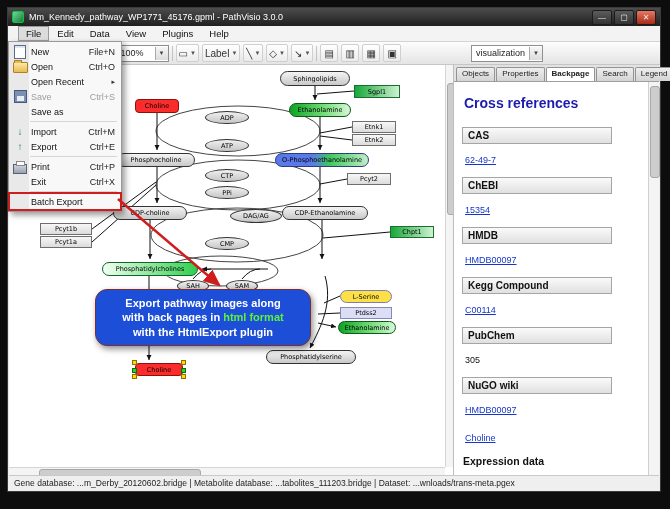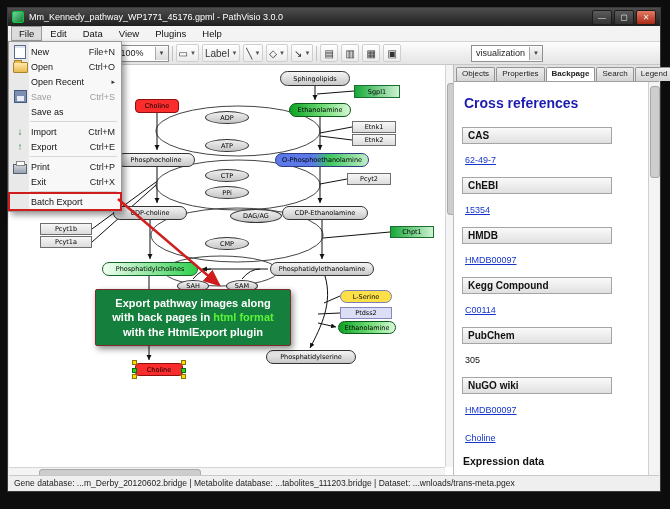--- a/index.html
+++ b/index.html
@@ -8,21 +8,21 @@
 
   
   .window{position:absolute;left:7px;top:7px;width:654px;height:485px;background:#ececec;border:1px solid #3a3a3a;box-sizing:border-box;}
   .titlebar{position:absolute;left:0;top:0;right:0;height:18px;background:linear-gradient(#4d4d4d,#1f1f1f);display:flex;align-items:center;padding:0 4px;color:#fff;font-size:9px;box-sizing:border-box;}
   .title-icon{width:10px;height:10px;border-radius:2px;background:linear-gradient(135deg,#6fd7a0,#1c7a3a);border:1px solid #0c3;margin-right:5px;flex:0 0 auto;}
   .title-text{white-space:nowrap;overflow:hidden;}
   .win-controls{margin-left:auto;display:flex;gap:2px;}
   .win-btn{width:18px;height:13px;font-size:8px;line-height:13px;text-align:center;color:#eee;background:linear-gradient(#5c5c5c,#333);border:1px solid #1c1c1c;border-radius:2px;}
   .win-btn.close{background:linear-gradient(#e57a62,#a92917);}
 
-  .menubar{position:absolute;left:0;top:18px;right:0;height:16px;background:#f3f3f3;border-bottom:1px solid #d3d3d3;display:flex;align-items:center;font-size:9.5px;color:#111;padding-left:3px;box-sizing:border-box;}
+  .menubar{position:absolute;left:0;top:18px;right:0;height:16px;background:#f3f3f3;border-bottom:1px solid #d3d3d3;display:flex;align-items:center;font-size:9.5px;color:#111;padding-left:10px;box-sizing:border-box;}
   .menu-item{padding:1px 7px;border:1px solid transparent;}
   .menu-item.active{background:#dcdcdc;border:1px solid #9a9a9a;}
 
   .toolbar{position:absolute;left:0;top:34px;right:0;height:23px;background:linear-gradient(#fdfdfd,#e4e4e4);border-bottom:1px solid #c6c6c6;display:flex;align-items:center;gap:0;padding:0 5px;font-size:9px;color:#222;box-sizing:border-box;}
   .tb-btn{min-width:18px;height:18px;border:1px solid #cfcfcf;border-radius:2px;background:linear-gradient(#fff,#ececec);display:flex;align-items:center;justify-content:center;font-size:10px;color:#333;padding:0 2px;box-sizing:border-box;}
   .tb-drop{font-size:6px;color:#555;margin-left:2px;}
   .tb-sep{width:1px;height:15px;background:#c2c2c2;margin:0 3px;}
   .combo{display:flex;align-items:center;background:#fff;border:1px solid #8f8f8f;height:15px;font-size:9px;padding-left:4px;}
   .combo .cval{min-width:30px;}
   .combo .carr{width:12px;height:13px;background:linear-gradient(#f6f6f6,#dcdcdc);border-left:1px solid #aaa;font-size:6px;display:flex;align-items:center;justify-content:center;color:#444;margin-left:4px;}
@@ -77,21 +77,21 @@
   .k-gene-gray{background:linear-gradient(#f7f7f7,#dcdcdc);border-color:#6e6e6e;}
   .k-gene-green{background:linear-gradient(90deg,#17a838 0%,#cdf2d2 100%);border-color:#1b6e30;}
   .k-gene-purple{background:#dcdef6;border-color:#8588bb;}
   .hdl{position:absolute;width:5px;height:5px;background:#ffd900;border:1px solid #8a7300;box-sizing:border-box;z-index:7;}
   .hdl.grn{background:#28d428;border-color:#0b6e0b;}
   .hdl.tl{left:-4px;top:-4px;} .hdl.tr{right:-4px;top:-4px;}
   .hdl.bl{left:-4px;bottom:-4px;} .hdl.br{right:-4px;bottom:-4px;}
   .hdl.ml{left:-4px;top:4px;} .hdl.mr{right:-4px;top:4px;}
 
   
-  .callout{position:absolute;left:95px;top:289px;width:180px;padding:6px 7px;background:#15803d;border:1px solid #7c2d2d;border-radius:2px;color:#fff;font-weight:bold;font-size:11px;text-align:center;line-height:1.3;box-shadow:2px 3px 6px rgba(0,0,0,.45);z-index:25;}
+  .callout{position:absolute;left:95px;top:289px;width:180px;padding:6px 17px;background:#1d4ed8;border:1px solid #7c2d2d;border-radius:12px;color:#fff;font-weight:bold;font-size:11px;text-align:center;line-height:1.3;box-shadow:2px 3px 6px rgba(0,0,0,.45);z-index:25;}
   .callout .hl{color:#5cf23a;}
 
   .arrow-overlay{position:absolute;left:0;top:0;width:670px;height:509px;z-index:40;pointer-events:none;}
 
   
   .sb-tabs{height:17px;display:flex;background:#e2e2e2;border-bottom:1px solid #9f9f9f;padding:2px 0 0 2px;font-size:8px;box-sizing:border-box;}
   .sb-tab{padding:1px 5px;border:1px solid #939393;border-bottom:none;background:linear-gradient(#eee,#d4d4d4);margin-right:1px;border-radius:2px 2px 0 0;color:#222;}
   .sb-tab.active{background:#fff;font-weight:bold;}
   .sb-content{position:absolute;left:0;top:17px;right:11px;bottom:0;background:#fff;padding:9px 8px;box-sizing:border-box;overflow:hidden;}
   .sb-scroll{position:absolute;right:0;top:17px;width:11px;bottom:0;background:#f4f4f4;border-left:1px solid #d0d0d0;box-sizing:border-box;}
@@ -288,23 +288,20 @@
         </div>
         <div class="node k-gene-gray" style="left: 31px; top: 171px; width: 52px; height: 12px;">
           <span class="nlabel">Pcyt1a</span>
         </div>
         <div class="node k-ellipse" style="left: 196px; top: 172px; width: 44px; height: 13px;">
           <span class="nlabel">CMP</span>
         </div>
         <div class="node k-met-greenfade" style="left: 93px; top: 197px; width: 96px; height: 14px;">
           <span class="nlabel">Phosphatidylcholines</span>
         </div>
-        <div class="node k-met-gray" style="left: 261px; top: 197px; width: 104px; height: 14px;">
-          <span class="nlabel">Phosphatidylethanolamine</span>
-        </div>
         <div class="node k-ellipse" style="left: 168px; top: 215px; width: 32px; height: 12px;">
           <span class="nlabel">SAH</span>
         </div>
         <div class="node k-ellipse" style="left: 217px; top: 215px; width: 32px; height: 12px;">
           <span class="nlabel">SAM</span>
         </div>
         <div class="node k-met-purple" style="left: 331px; top: 225px; width: 52px; height: 13px;">
           <span class="nlabel">L-Serine</span>
         </div>
         <div class="node k-gene-purple" style="left: 331px; top: 242px; width: 52px; height: 12px;">

